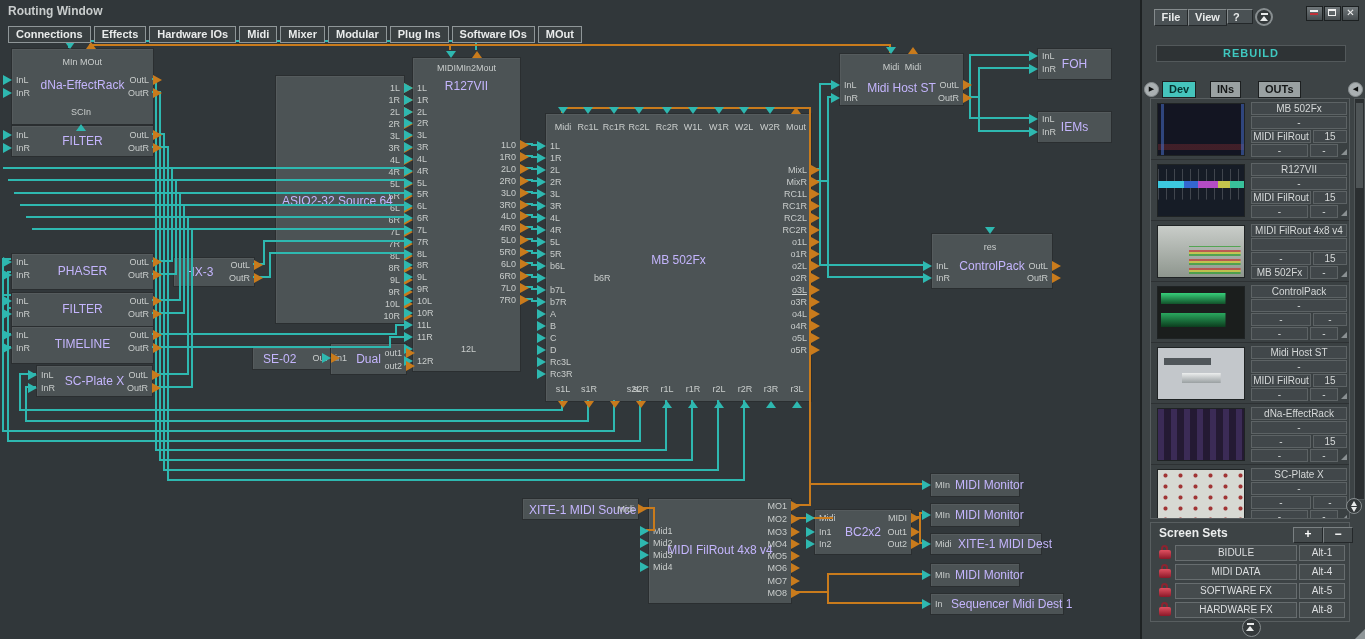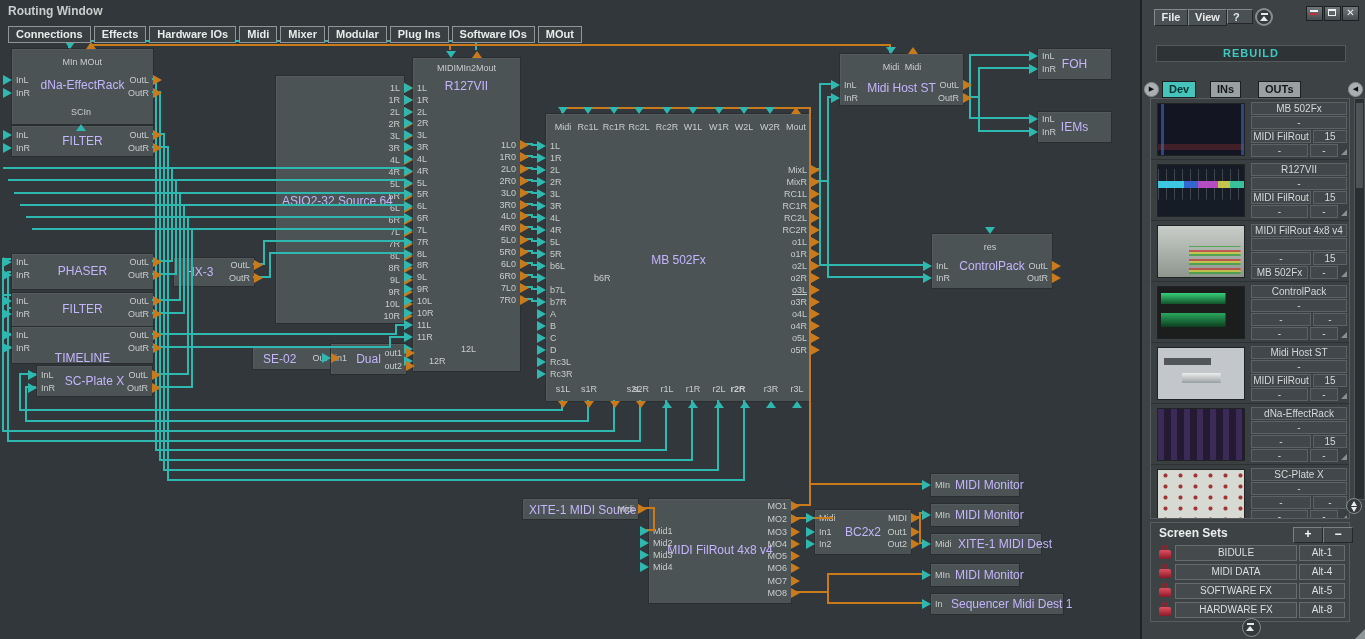--- a/index.html
+++ b/index.html
@@ -175,21 +175,21 @@
       <i class="pa" style="left: -9px; top: 3px; border-width: 5px 0px 5px 9px; border-top-style: solid; border-bottom-style: solid; border-top-color: transparent; border-bottom-color: transparent; border-image: initial; border-right-style: initial; border-right-color: initial; border-left-style: solid; border-left-color: rgb(46, 184, 176);"></i>
       <span class="plab" style="left: 4px; top: 3px;">InL</span>
       <i class="pa" style="left: -9px; top: 16px; border-width: 5px 0px 5px 9px; border-top-style: solid; border-bottom-style: solid; border-top-color: transparent; border-bottom-color: transparent; border-image: initial; border-right-style: initial; border-right-color: initial; border-left-style: solid; border-left-color: rgb(46, 184, 176);"></i>
       <span class="plab" style="left: 4px; top: 16px;">InR</span>
       <i class="pa" style="right: -9px; top: 3px; border-width: 5px 0px 5px 9px; border-top-style: solid; border-bottom-style: solid; border-top-color: transparent; border-bottom-color: transparent; border-image: initial; border-right-style: initial; border-right-color: initial; border-left-style: solid; border-left-color: rgb(201, 123, 28);"></i>
       <span class="plab plr" style="right: 4px; top: 3px;">OutL</span>
       <i class="pa" style="right: -9px; top: 16px; border-width: 5px 0px 5px 9px; border-top-style: solid; border-bottom-style: solid; border-top-color: transparent; border-bottom-color: transparent; border-image: initial; border-right-style: initial; border-right-color: initial; border-left-style: solid; border-left-color: rgb(201, 123, 28);"></i>
       <span class="plab plr" style="right: 4px; top: 16px;">OutR</span>
     </div>
     <div class="module" style="left: 11px; top: 326px; width: 141px; height: 36px;">
-      <div class="mtitle c" style="top: 24px;">TIMELINE</div>
+      <div class="mtitle c" style="top: 10px;">TIMELINE</div>
       <i class="pa" style="left: -9px; top: 3px; border-width: 5px 0px 5px 9px; border-top-style: solid; border-bottom-style: solid; border-top-color: transparent; border-bottom-color: transparent; border-image: initial; border-right-style: initial; border-right-color: initial; border-left-style: solid; border-left-color: rgb(46, 184, 176);"></i>
       <span class="plab" style="left: 4px; top: 3px;">InL</span>
       <i class="pa" style="left: -9px; top: 16px; border-width: 5px 0px 5px 9px; border-top-style: solid; border-bottom-style: solid; border-top-color: transparent; border-bottom-color: transparent; border-image: initial; border-right-style: initial; border-right-color: initial; border-left-style: solid; border-left-color: rgb(46, 184, 176);"></i>
       <span class="plab" style="left: 4px; top: 16px;">InR</span>
       <i class="pa" style="right: -9px; top: 3px; border-width: 5px 0px 5px 9px; border-top-style: solid; border-bottom-style: solid; border-top-color: transparent; border-bottom-color: transparent; border-image: initial; border-right-style: initial; border-right-color: initial; border-left-style: solid; border-left-color: rgb(201, 123, 28);"></i>
       <span class="plab plr" style="right: 4px; top: 3px;">OutL</span>
       <i class="pa" style="right: -9px; top: 16px; border-width: 5px 0px 5px 9px; border-top-style: solid; border-bottom-style: solid; border-top-color: transparent; border-bottom-color: transparent; border-image: initial; border-right-style: initial; border-right-color: initial; border-left-style: solid; border-left-color: rgb(201, 123, 28);"></i>
       <span class="plab plr" style="right: 4px; top: 16px;">OutR</span>
     </div>
     <div class="module" style="left: 36px; top: 365px; width: 115px; height: 30px;">
@@ -298,21 +298,21 @@
       <span class="plab" style="left: 4px; top: 238px;">10L</span>
       <i class="pa" style="left: -9px; top: 250px; border-width: 5px 0px 5px 9px; border-top-style: solid; border-bottom-style: solid; border-top-color: transparent; border-bottom-color: transparent; border-image: initial; border-right-style: initial; border-right-color: initial; border-left-style: solid; border-left-color: rgb(46, 184, 176);"></i>
       <span class="plab" style="left: 4px; top: 250px;">10R</span>
       <i class="pa" style="left: -9px; top: 262px; border-width: 5px 0px 5px 9px; border-top-style: solid; border-bottom-style: solid; border-top-color: transparent; border-bottom-color: transparent; border-image: initial; border-right-style: initial; border-right-color: initial; border-left-style: solid; border-left-color: rgb(46, 184, 176);"></i>
       <span class="plab" style="left: 4px; top: 262px;">11L</span>
       <i class="pa" style="left: -9px; top: 274px; border-width: 5px 0px 5px 9px; border-top-style: solid; border-bottom-style: solid; border-top-color: transparent; border-bottom-color: transparent; border-image: initial; border-right-style: initial; border-right-color: initial; border-left-style: solid; border-left-color: rgb(46, 184, 176);"></i>
       <span class="plab" style="left: 4px; top: 274px;">11R</span>
       <i class="pa" style="left: -9px; top: 286px; border-width: 5px 0px 5px 9px; border-top-style: solid; border-bottom-style: solid; border-top-color: transparent; border-bottom-color: transparent; border-image: initial; border-right-style: initial; border-right-color: initial; border-left-style: solid; border-left-color: rgb(46, 184, 176);"></i>
       <span class="plab" style="left: 4px; top: 286px; margin-left: 44px;">12L</span>
       <i class="pa" style="left: -9px; top: 298px; border-width: 5px 0px 5px 9px; border-top-style: solid; border-bottom-style: solid; border-top-color: transparent; border-bottom-color: transparent; border-image: initial; border-right-style: initial; border-right-color: initial; border-left-style: solid; border-left-color: rgb(46, 184, 176);"></i>
-      <span class="plab" style="left: 16px; top: 298px;">12R</span>
+      <span class="plab" style="left: 4px; top: 298px;">12R</span>
       <i class="pa" style="right: -9px; top: 82px; border-width: 5px 0px 5px 9px; border-top-style: solid; border-bottom-style: solid; border-top-color: transparent; border-bottom-color: transparent; border-image: initial; border-right-style: initial; border-right-color: initial; border-left-style: solid; border-left-color: rgb(201, 123, 28);"></i>
       <span class="plab plr" style="right: 4px; top: 82px;">1L0</span>
       <i class="pa" style="right: -9px; top: 94px; border-width: 5px 0px 5px 9px; border-top-style: solid; border-bottom-style: solid; border-top-color: transparent; border-bottom-color: transparent; border-image: initial; border-right-style: initial; border-right-color: initial; border-left-style: solid; border-left-color: rgb(201, 123, 28);"></i>
       <span class="plab plr" style="right: 4px; top: 94px;">1R0</span>
       <i class="pa" style="right: -9px; top: 106px; border-width: 5px 0px 5px 9px; border-top-style: solid; border-bottom-style: solid; border-top-color: transparent; border-bottom-color: transparent; border-image: initial; border-right-style: initial; border-right-color: initial; border-left-style: solid; border-left-color: rgb(201, 123, 28);"></i>
       <span class="plab plr" style="right: 4px; top: 106px;">2L0</span>
       <i class="pa" style="right: -9px; top: 118px; border-width: 5px 0px 5px 9px; border-top-style: solid; border-bottom-style: solid; border-top-color: transparent; border-bottom-color: transparent; border-image: initial; border-right-style: initial; border-right-color: initial; border-left-style: solid; border-left-color: rgb(201, 123, 28);"></i>
       <span class="plab plr" style="right: 4px; top: 118px;">2R0</span>
       <i class="pa" style="right: -9px; top: 130px; border-width: 5px 0px 5px 9px; border-top-style: solid; border-bottom-style: solid; border-top-color: transparent; border-bottom-color: transparent; border-image: initial; border-right-style: initial; border-right-color: initial; border-left-style: solid; border-left-color: rgb(201, 123, 28);"></i>
       <span class="plab plr" style="right: 4px; top: 130px;">3L0</span>
@@ -437,21 +437,21 @@
       <span class="plab pcen" style="left: 51px; top: 270px; padding-left: 19px;">s2L</span>
       <i class="pa" style="left: 90px; top: 287px; border-width: 7px 5px 0px; border-right-style: solid; border-left-style: solid; border-right-color: transparent; border-left-color: transparent; border-image: initial; border-bottom-style: initial; border-bottom-color: initial; border-top-style: solid; border-top-color: rgb(201, 123, 28);"></i>
       <span class="plab pcen" style="left: 77px; top: 270px;">s2R</span>
       <i class="pa" style="left: 116px; top: 287px; border-width: 0px 5px 7px; border-right-style: solid; border-left-style: solid; border-right-color: transparent; border-left-color: transparent; border-image: initial; border-top-style: initial; border-top-color: initial; border-bottom-style: solid; border-bottom-color: rgb(46, 184, 176);"></i>
       <span class="plab pcen" style="left: 103px; top: 270px;">r1L</span>
       <i class="pa" style="left: 142px; top: 287px; border-width: 0px 5px 7px; border-right-style: solid; border-left-style: solid; border-right-color: transparent; border-left-color: transparent; border-image: initial; border-top-style: initial; border-top-color: initial; border-bottom-style: solid; border-bottom-color: rgb(46, 184, 176);"></i>
       <span class="plab pcen" style="left: 129px; top: 270px;">r1R</span>
       <i class="pa" style="left: 168px; top: 287px; border-width: 0px 5px 7px; border-right-style: solid; border-left-style: solid; border-right-color: transparent; border-left-color: transparent; border-image: initial; border-top-style: initial; border-top-color: initial; border-bottom-style: solid; border-bottom-color: rgb(46, 184, 176);"></i>
       <span class="plab pcen" style="left: 155px; top: 270px;">r2L</span>
       <i class="pa" style="left: 194px; top: 287px; border-width: 0px 5px 7px; border-right-style: solid; border-left-style: solid; border-right-color: transparent; border-left-color: transparent; border-image: initial; border-top-style: initial; border-top-color: initial; border-bottom-style: solid; border-bottom-color: rgb(46, 184, 176);"></i>
-      <span class="plab pcen" style="left: 174px; top: 270px; font-weight: bold;">r2R</span>
+      <span class="plab pcen" style="left: 181px; top: 270px;">r2R</span>
       <i class="pa" style="left: 220px; top: 287px; border-width: 0px 5px 7px; border-right-style: solid; border-left-style: solid; border-right-color: transparent; border-left-color: transparent; border-image: initial; border-top-style: initial; border-top-color: initial; border-bottom-style: solid; border-bottom-color: rgb(46, 184, 176);"></i>
       <span class="plab pcen" style="left: 207px; top: 270px;">r3R</span>
       <i class="pa" style="left: 246px; top: 287px; border-width: 0px 5px 7px; border-right-style: solid; border-left-style: solid; border-right-color: transparent; border-left-color: transparent; border-image: initial; border-top-style: initial; border-top-color: initial; border-bottom-style: solid; border-bottom-color: rgb(46, 184, 176);"></i>
       <span class="plab pcen" style="left: 233px; top: 270px;">r3L</span>
     </div>
     <div class="module" style="left: 839px; top: 53px; width: 123px; height: 51px;">
       <div class="mtitle c" style="top: 27px;">Midi Host ST</div>
       <i class="pa" style="left: 46px; top: -7px; border-width: 7px 5px 0px; border-right-style: solid; border-left-style: solid; border-right-color: transparent; border-left-color: transparent; border-image: initial; border-bottom-style: initial; border-bottom-color: initial; border-top-style: solid; border-top-color: rgb(46, 184, 176);"></i>
       <span class="plab pcen" style="left: 33px; top: 8px;">Midi</span>
       <i class="pa" style="left: 68px; top: -7px; border-width: 0px 5px 7px; border-right-style: solid; border-left-style: solid; border-right-color: transparent; border-left-color: transparent; border-image: initial; border-top-style: initial; border-top-color: initial; border-bottom-style: solid; border-bottom-color: rgb(201, 123, 28);"></i>

